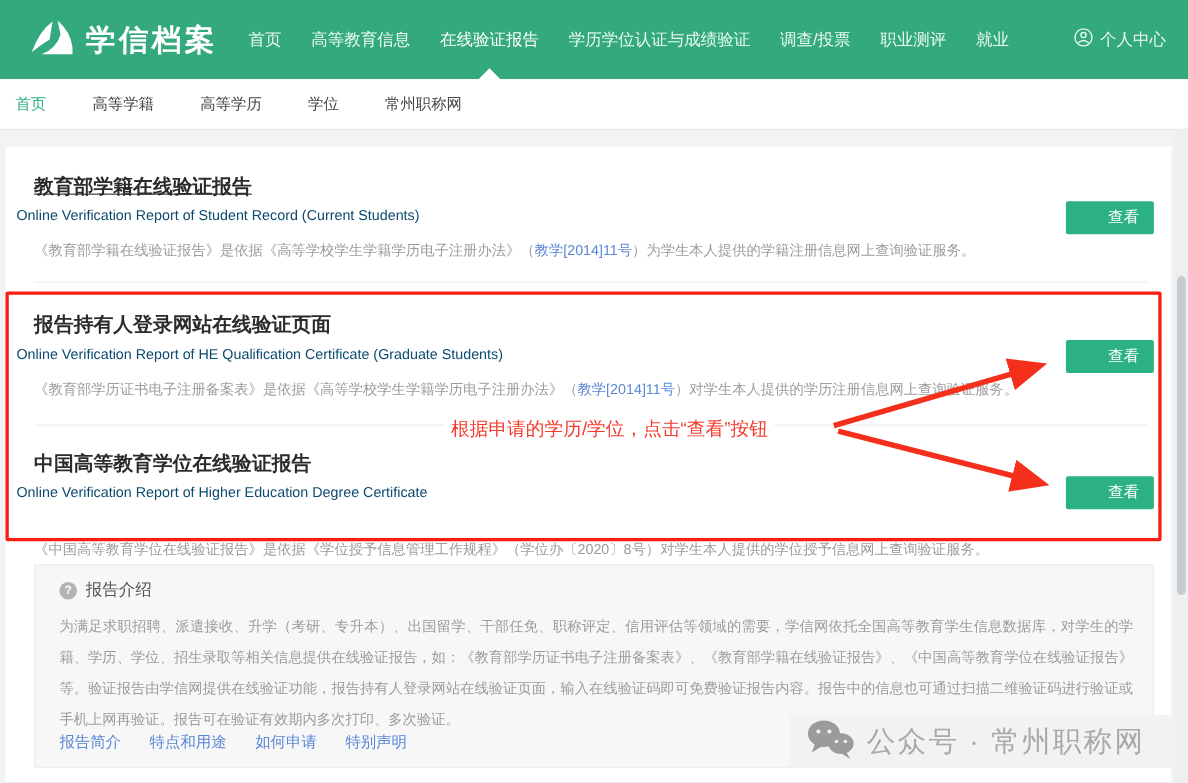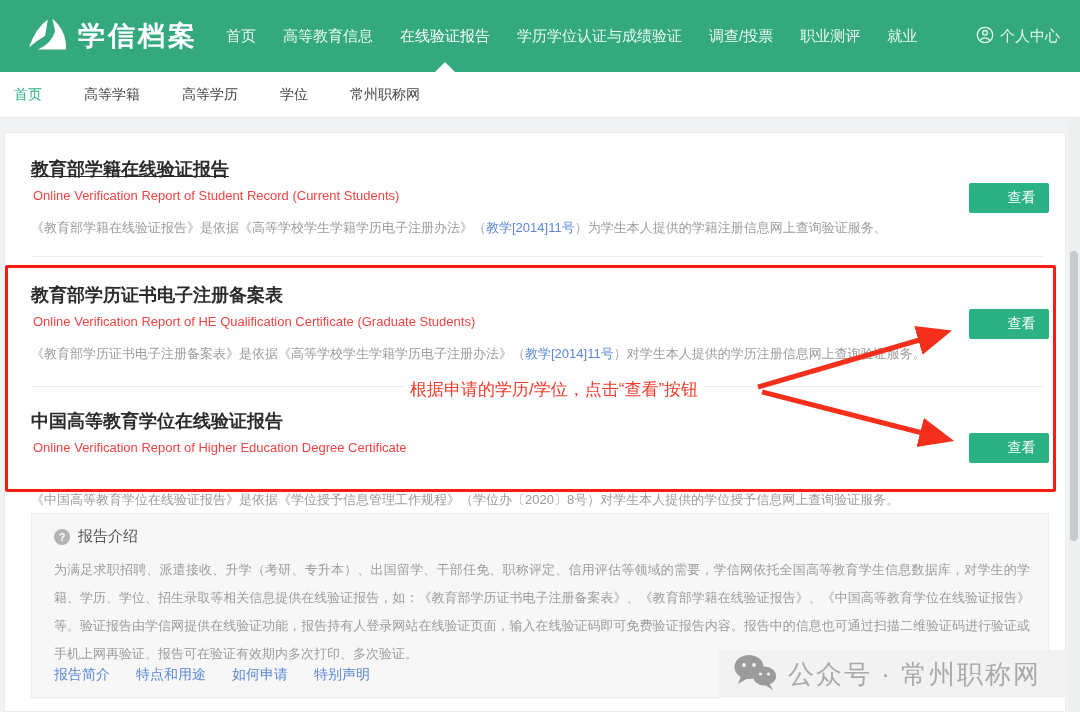--- a/index.html
+++ b/index.html
@@ -36,21 +36,21 @@
     display:flex; align-items:center; gap:42px; padding-left:14px;
   }
   .subnav-item { font-size:14px; color:#454545; cursor:pointer; white-space:nowrap; }
   .subnav-item.active { color:#2db183; }
   
   .card {
     position:absolute; left:4px; top:132px; width:1062px; height:580px;
     background:#ffffff; border:1px solid #ededed;
   }
   .sec-title { position:absolute; left:26px; font-size:18px; font-weight:bold; color:#2b2b2b; white-space:nowrap; }
-  .sec-sub   { position:absolute; left:28px; font-size:13px; color:#ef4444; white-space:nowrap; }
+  .sec-sub   { position:absolute; left:10px; font-size:13px; color:#0c4a6e; white-space:nowrap; }
   .sec-desc  { position:absolute; left:26px; font-size:13px; color:#9c9c9c; white-space:nowrap; }
   .blue { color:#5b87d5; }
   .view-btn {
     position:absolute; left:964px; width:80px; height:30px;
     background:#2cb185; color:#fff; border:none; font-size:14px;
     font-family:inherit; cursor:pointer; border-radius:2px;padding-left:25px;
   }
   .divider { position:absolute; left:26px; width:1012px; height:1px; background:#ececec; }
   .t1{top:24px;text-decoration:underline;} .s1{top:55px;} .d1{top:86px;} .b1{top:50px;} .dv1{top:123px;}
   .t2{top:150px;} .s2{top:181px;} .d2{top:212px;} .b2{top:176px;} .dv2{top:253px;}
@@ -141,21 +141,21 @@
 </div>
 
 <div class="card">
 
   <div class="sec-title t1">教育部学籍在线验证报告</div>
   <div class="sec-sub s1">Online Verification Report of Student Record (Current Students)</div>
   <div class="sec-desc d1"><span>《教育部学籍在线验证报告》是依据《高等学校学生学籍学历电子注册办法》（</span><span class="blue">教学[2014]11号</span><span>）为学生本人提供的学籍注册信息网上查询验证服务。</span></div>
   <button class="view-btn b1">查看</button>
   <div class="divider dv1"></div>
 
-  <div class="sec-title t2">教育部学历证书电子注册备案表</div>
+  <div class="sec-title t2">报告持有人登录网站在线验证页面</div>
   <div class="sec-sub s2">Online Verification Report of HE Qualification Certificate (Graduate Students)</div>
   <div class="sec-desc d2"><span>《教育部学历证书电子注册备案表》是依据《高等学校学生学籍学历电子注册办法》（</span><span class="blue">教学[2014]11号</span><span>）对学生本人提供的学历注册信息网上查询验证服务。</span></div>
   <button class="view-btn b2">查看</button>
   <div class="divider dv2"></div>
 
   <div class="note">根据申请的学历/学位，点击“查看”按钮</div>
 
   <div class="sec-title t3">中国高等教育学位在线验证报告</div>
   <div class="sec-sub s3">Online Verification Report of Higher Education Degree Certificate</div>
   <div class="sec-desc d3"><span>《中国高等教育学位在线验证报告》是依据《学位授予信息管理工作规程》（学位办〔2020〕8号）对学生本人提供的学位授予信息网上查询验证服务。</span><span class="blue"></span><span></span></div>

